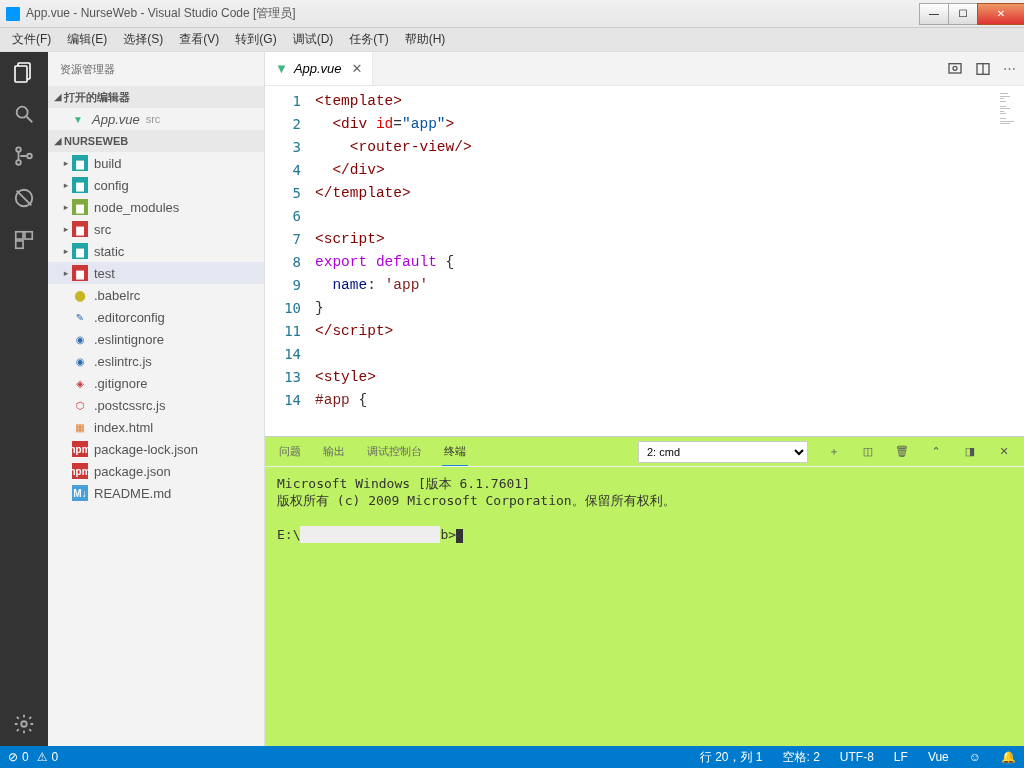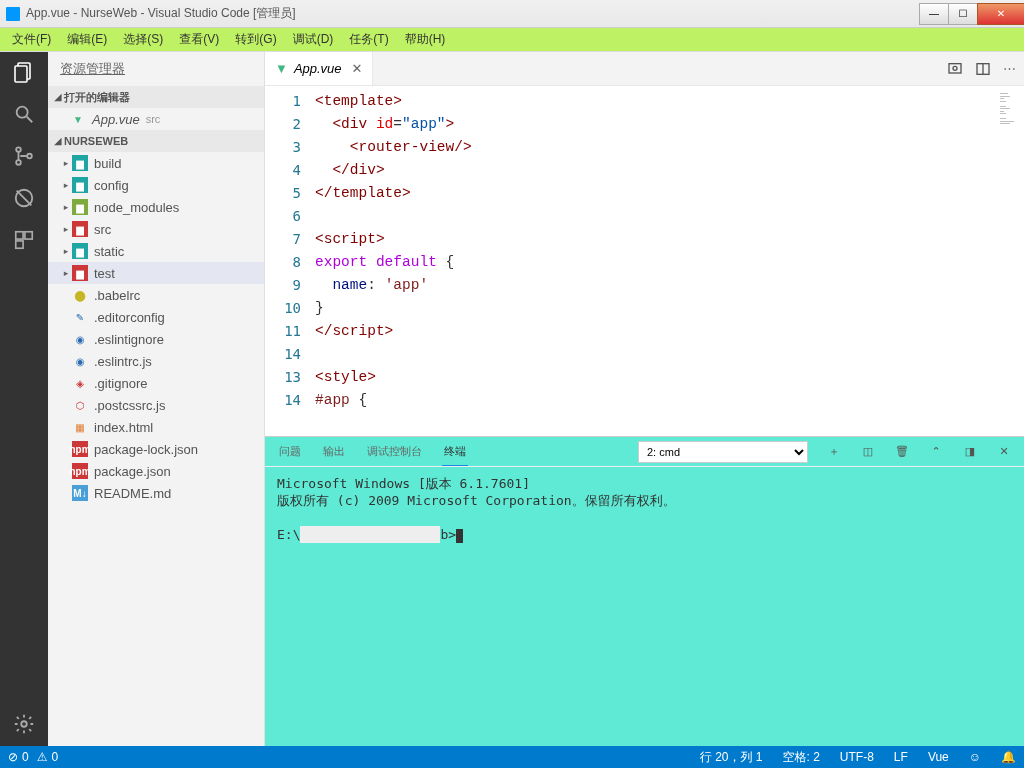--- a/index.html
+++ b/index.html
@@ -7,35 +7,35 @@
 
 
 .titlebar { height: 28px; background: linear-gradient(#f0f0f0,#e8e8e8); display: flex; align-items: center; padding-left: 6px; border-bottom: 1px solid #ccc; }
 .titlebar .vscode-logo { width: 14px; height: 14px; background: #0098ff; margin-right: 6px; border-radius: 1px; display:inline-block; }
 .titlebar .title { font-size: 12px; color: #555; }
 .win-controls { margin-left: auto; display: flex; }
 .win-btn { width: 30px; height: 22px; display:flex; align-items:center; justify-content:center; font-size:10px; border:1px solid #aaa; background:linear-gradient(#fff,#ddd); margin-right:-1px; cursor:pointer;}
 .win-close { background: linear-gradient(#e96,#d33); color:#fff; border-color:#a52; width:48px;}
 
 
-.menubar { height: 24px; background: #bef264; display:flex; align-items:center; padding: 0 4px; border-bottom:1px solid #ddd; }
+.menubar { height: 24px; background: #e5e5e5; display:flex; align-items:center; padding: 0 4px; border-bottom:1px solid #ddd; }
 .menubar span { padding: 2px 8px; font-size:12px; cursor:pointer; color:#333; }
 
 
 .main { display:flex; height: calc(100% - 28px - 24px - 22px); }
 
 
 .activitybar { width: 48px; background: #333333; display:flex; flex-direction:column; align-items:center; padding-top:8px; gap:18px; }
 .activitybar .icon { width:24px; height:24px; color:#aaa; cursor:pointer; display:flex; align-items:center; justify-content:center; }
 .activitybar .icon.active { color:#fff; }
 .activitybar .spacer { flex:1; }
 
 
 .sidebar { width: 217px; background:#f3f3f3; border-right:1px solid #e0e0e0; display:flex; flex-direction:column; overflow:hidden;}
-.sidebar-header { height:34px; display:flex; align-items:center; padding:0 12px; font-size:13px; color:#666;text-decoration:underline; }
+.sidebar-header { height:34px; display:flex; align-items:center; padding:0 12px; font-size:11px; color:#666; }
 .section-header { height:22px; background:#e8e8e8; display:flex; align-items:center; padding:0 4px; font-size:11px; font-weight:bold; color:#555; cursor:pointer;}
 .section-header .arrow { width:12px; display:inline-block; text-align:center; font-size:9px; }
 .tree { font-size:13px; color:#545454; }
 .tree-item { height:22px; display:flex; align-items:center; padding:0 0 0 4px; cursor:pointer; }
 .tree-item.selected { background:#e4e6f1; }
 .tree-item .indent { display:inline-block; }
 .tree-item .arrow { width:12px; font-size:9px; color:#646464; display:inline-block; text-align:center;}
 .tree-item .ficon { width:16px; height:16px; margin-right:6px; display:inline-flex; align-items:center; justify-content:center; font-size:10px;}
 .tree-item .label { white-space:nowrap; }
 .tree-item .dim { color:#999; font-size:11px; margin-left:6px; }
@@ -68,21 +68,21 @@
 .t-tag { color:#800000; }
 .t-attr { color:#e50000; }
 .t-str { color:#0451a5; }
 .t-kw2 { color:#af00db; }
 .t-name { color:#001080; }
 .t-brace { color:#7f1d1d; }
 .t-sel { color:#7f1d1d; }
 .t-punct { color:#333; }
 
 
-.panel { height: 310px; border-top:1px solid #ccc; background:#5eead4; display:flex; flex-direction:column; }
+.panel { height: 310px; border-top:1px solid #ccc; background:#bef264; display:flex; flex-direction:column; }
 .panel-tabs { height:30px; display:flex; align-items:center; padding:0 12px; gap:18px; border-bottom:1px solid #eee; font-size:11px; color:#666; }
 .panel-tabs .ptab { padding:6px 2px; cursor:pointer; }
 .panel-tabs .ptab.active { color:#333; border-bottom:1px solid #1e88e5; }
 .panel-tabs .spacer { flex:1; }
 .panel-tabs select { font-size:11px; border:1px solid #ccc; height:22px; width:170px; padding:0 4px; background:#fff;}
 .panel-tabs .picon { color:#555; cursor:pointer; width:16px; text-align:center; }
 .terminal { flex:1; padding:8px 12px; font-family: "NSimSun",Consolas,monospace; font-size:13px; color:#333; white-space:pre; line-height:17px;}
 .terminal .blur { background:#eee; color:#eee; display:inline-block; width:140px; }
 .terminal .cursor { display:inline-block; width:7px; height:14px; background:#333; vertical-align:middle;}
 

